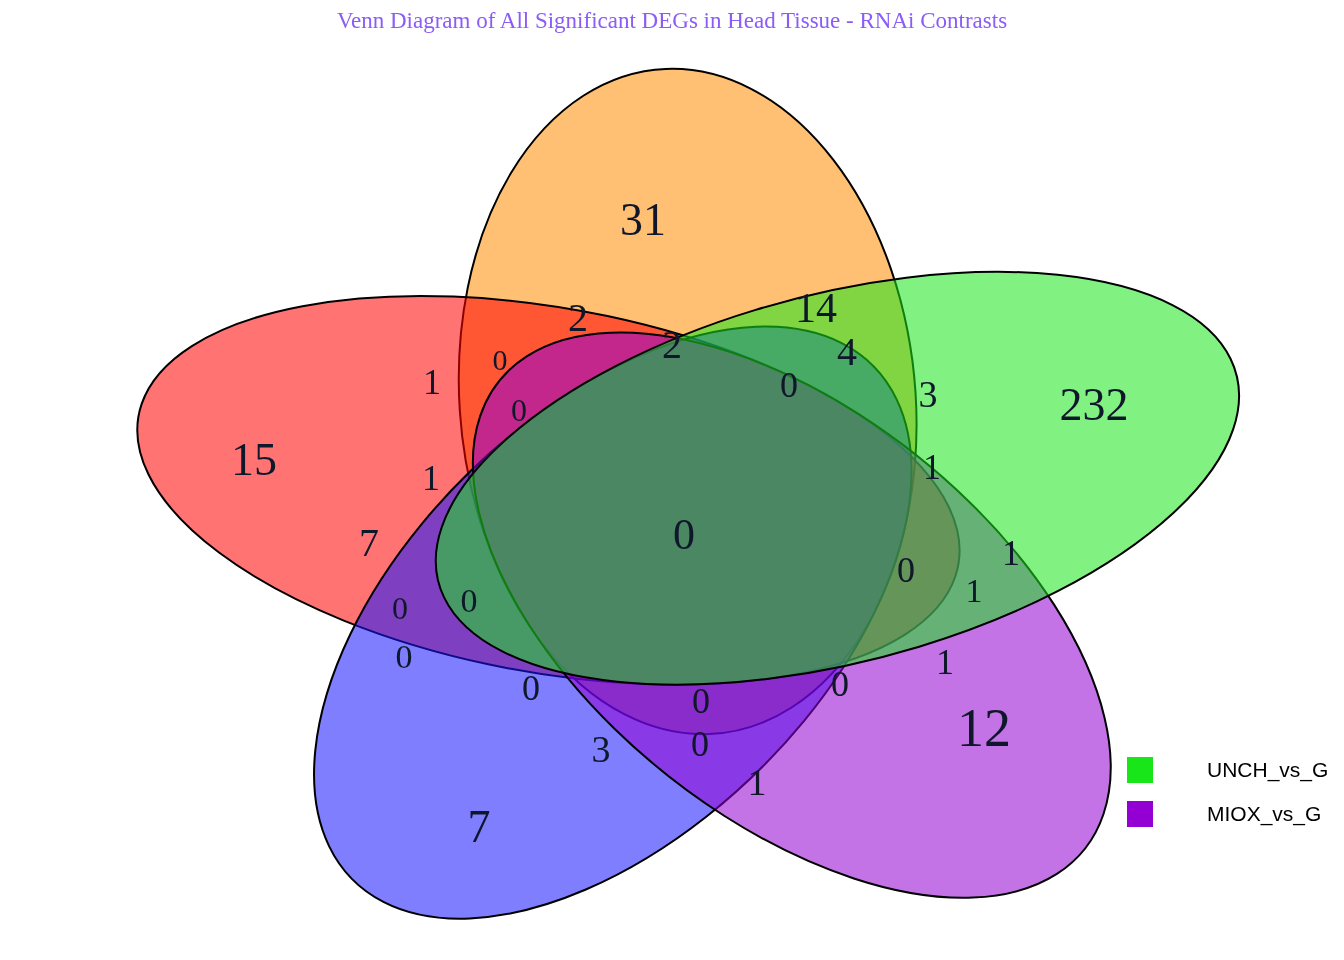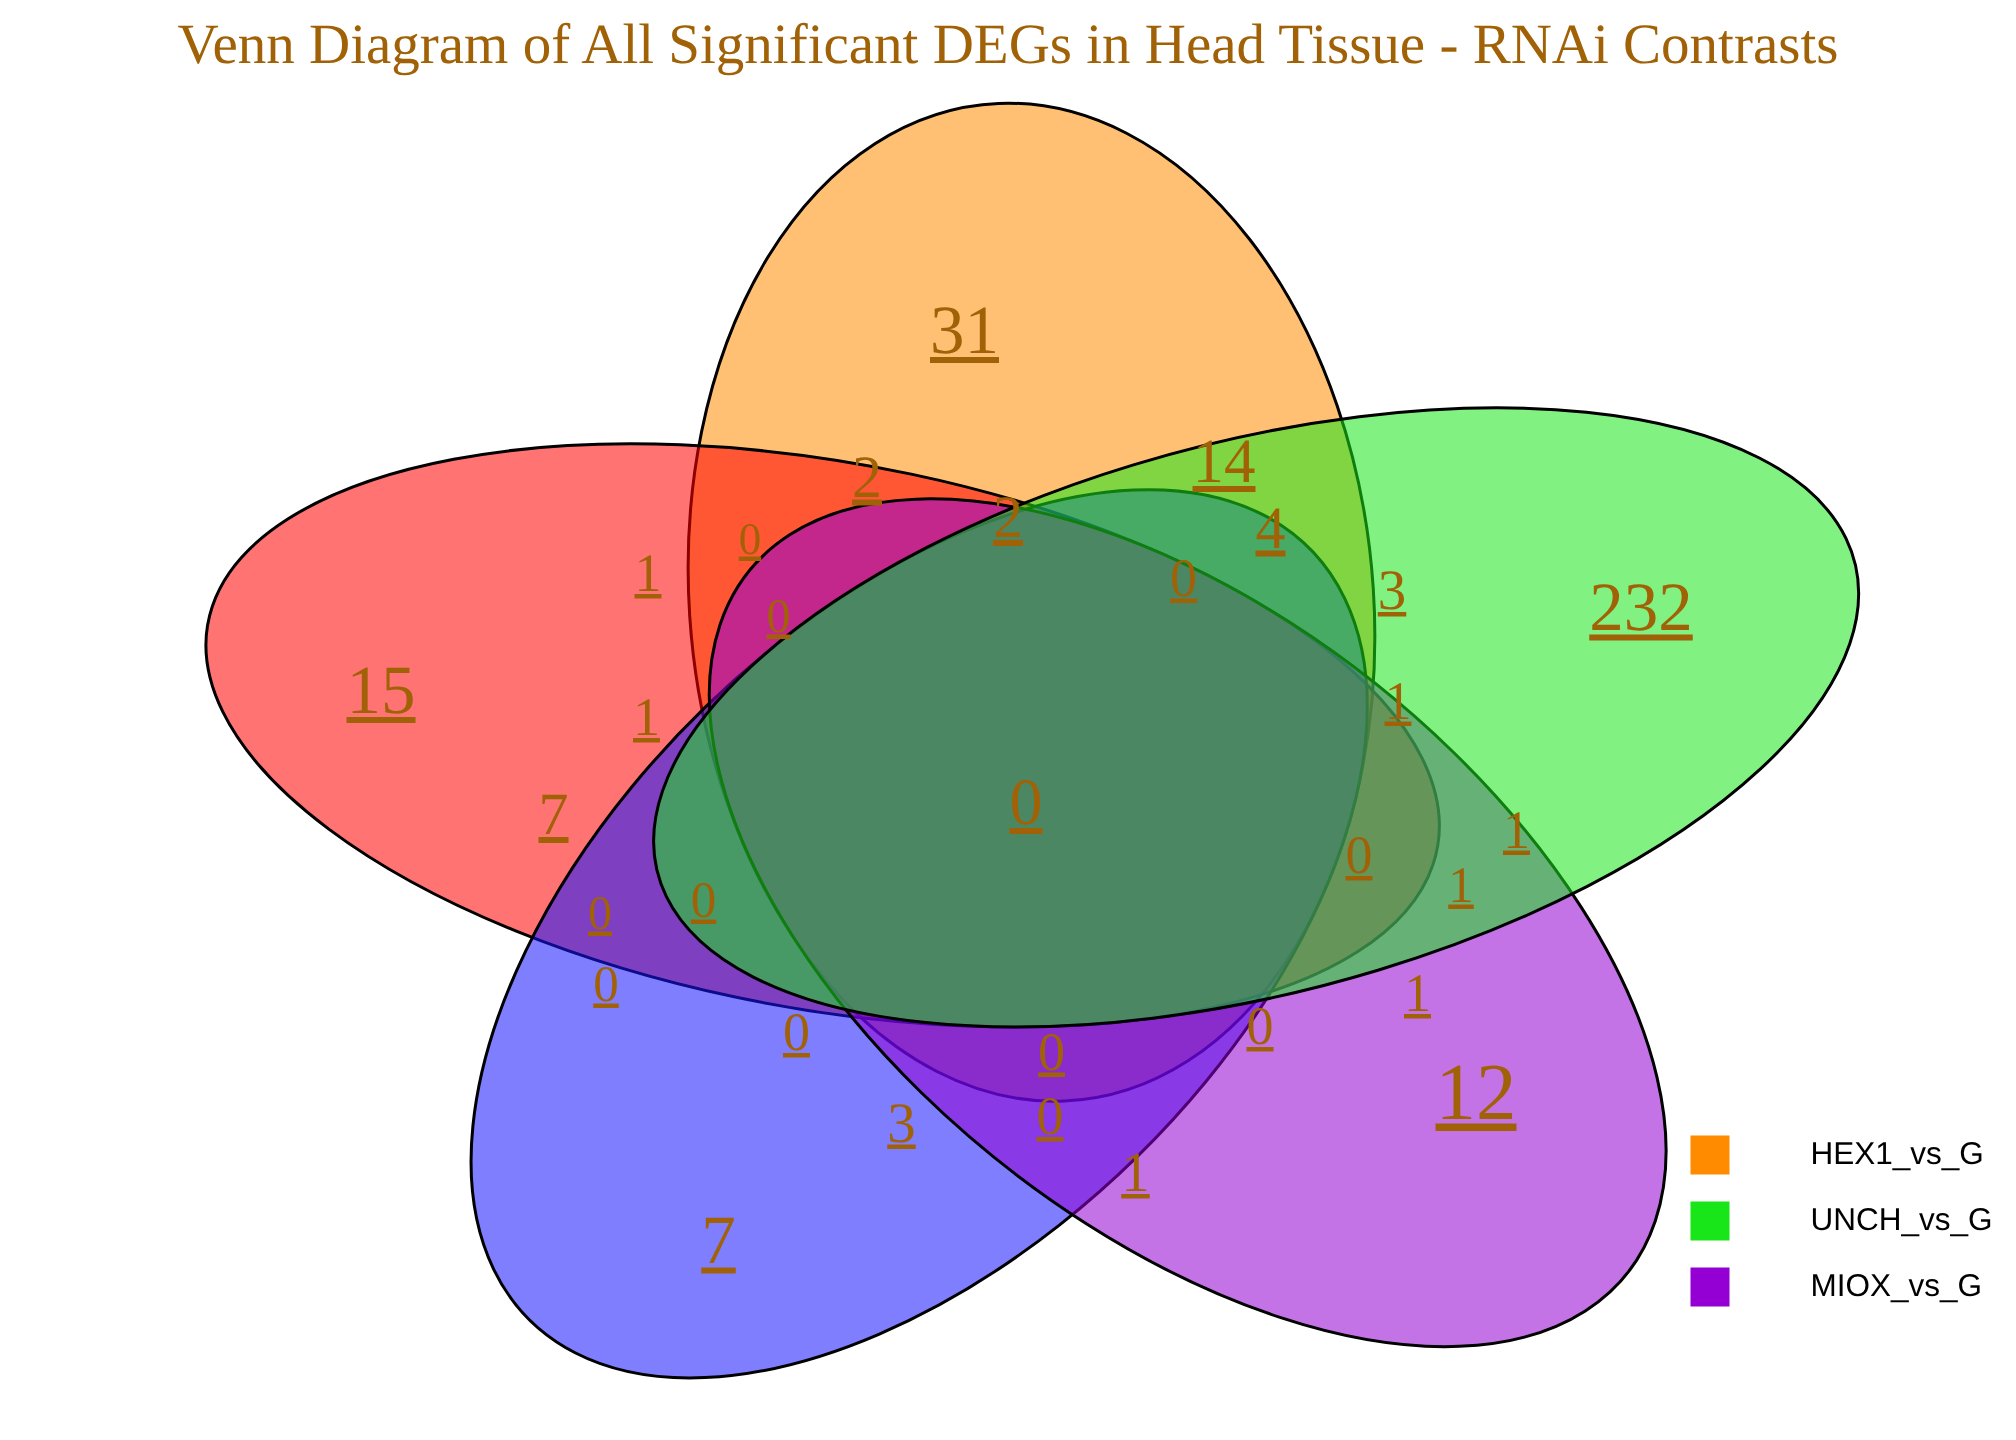--- a/index.html
+++ b/index.html
@@ -11,42 +11,41 @@
     overflow: hidden;
     font-family: "Liberation Serif", "DejaVu Serif", serif;
   }
   .title {
     position: absolute;
     top: 8px;
     left: 0;
     width: 100%;
     margin: 0;
     text-align: center;
-    font-size: 38px;
+    font-size: 23px;
     font-weight: normal;
-    color: #a16207;
+    color: #8b5cf6;
     font-family: "Liberation Serif", "DejaVu Serif", serif;
   }
   .venn-canvas {
     position: absolute;
     left: 105px;
     top: 50px;
     width: 1170px;
     height: 925px;
   }
   .venn-canvas svg { display: block; width: 100%; height: 100%; }
   #venn-labels { position: absolute; left: 0; top: 0; width: 100%; height: 100%; pointer-events: none; }
   #venn-labels .count {
     position: absolute;
     transform: translate(-50%, -50%);
-    color: #a16207;
+    color: #0f172a;
     font-family: "Liberation Serif", "DejaVu Serif", serif;
     line-height: 1;
     white-space: nowrap;
-    text-decoration: underline;
   }
   .legend {
     position: absolute;
     left: 1127px;
     top: 757px;
     display: flex;
     flex-direction: column;
     gap: 18px;
   }
   .legend-row { display: flex; align-items: center; height: 26px; }
@@ -106,24 +105,20 @@
       <span class="count" style="left: 840px; top: 684px; font-size: 36px;">0</span>
       <span class="count" style="left: 601px; top: 749px; font-size: 38px;">3</span>
       <span class="count" style="left: 700px; top: 744px; font-size: 36px;">0</span>
       <span class="count" style="left: 757px; top: 782px; font-size: 38px;">1</span>
       <span class="count" style="left: 984px; top: 728px; font-size: 54px;">12</span>
       <span class="count" style="left: 479px; top: 827px; font-size: 46px;">7</span>
     </div>
 
   <div id="legend" class="legend">
       <div class="legend-row">
-        <span class="swatch" style="background: rgb(255, 140, 0);"></span>
-        <span class="legend-label">HEX1_vs_G</span>
-      </div>
-      <div class="legend-row">
         <span class="swatch" style="background: rgb(25, 230, 25);"></span>
         <span class="legend-label">UNCH_vs_G</span>
       </div>
       <div class="legend-row">
         <span class="swatch" style="background: rgb(148, 0, 211);"></span>
         <span class="legend-label">MIOX_vs_G</span>
       </div>
     </div>
 
 </div>

